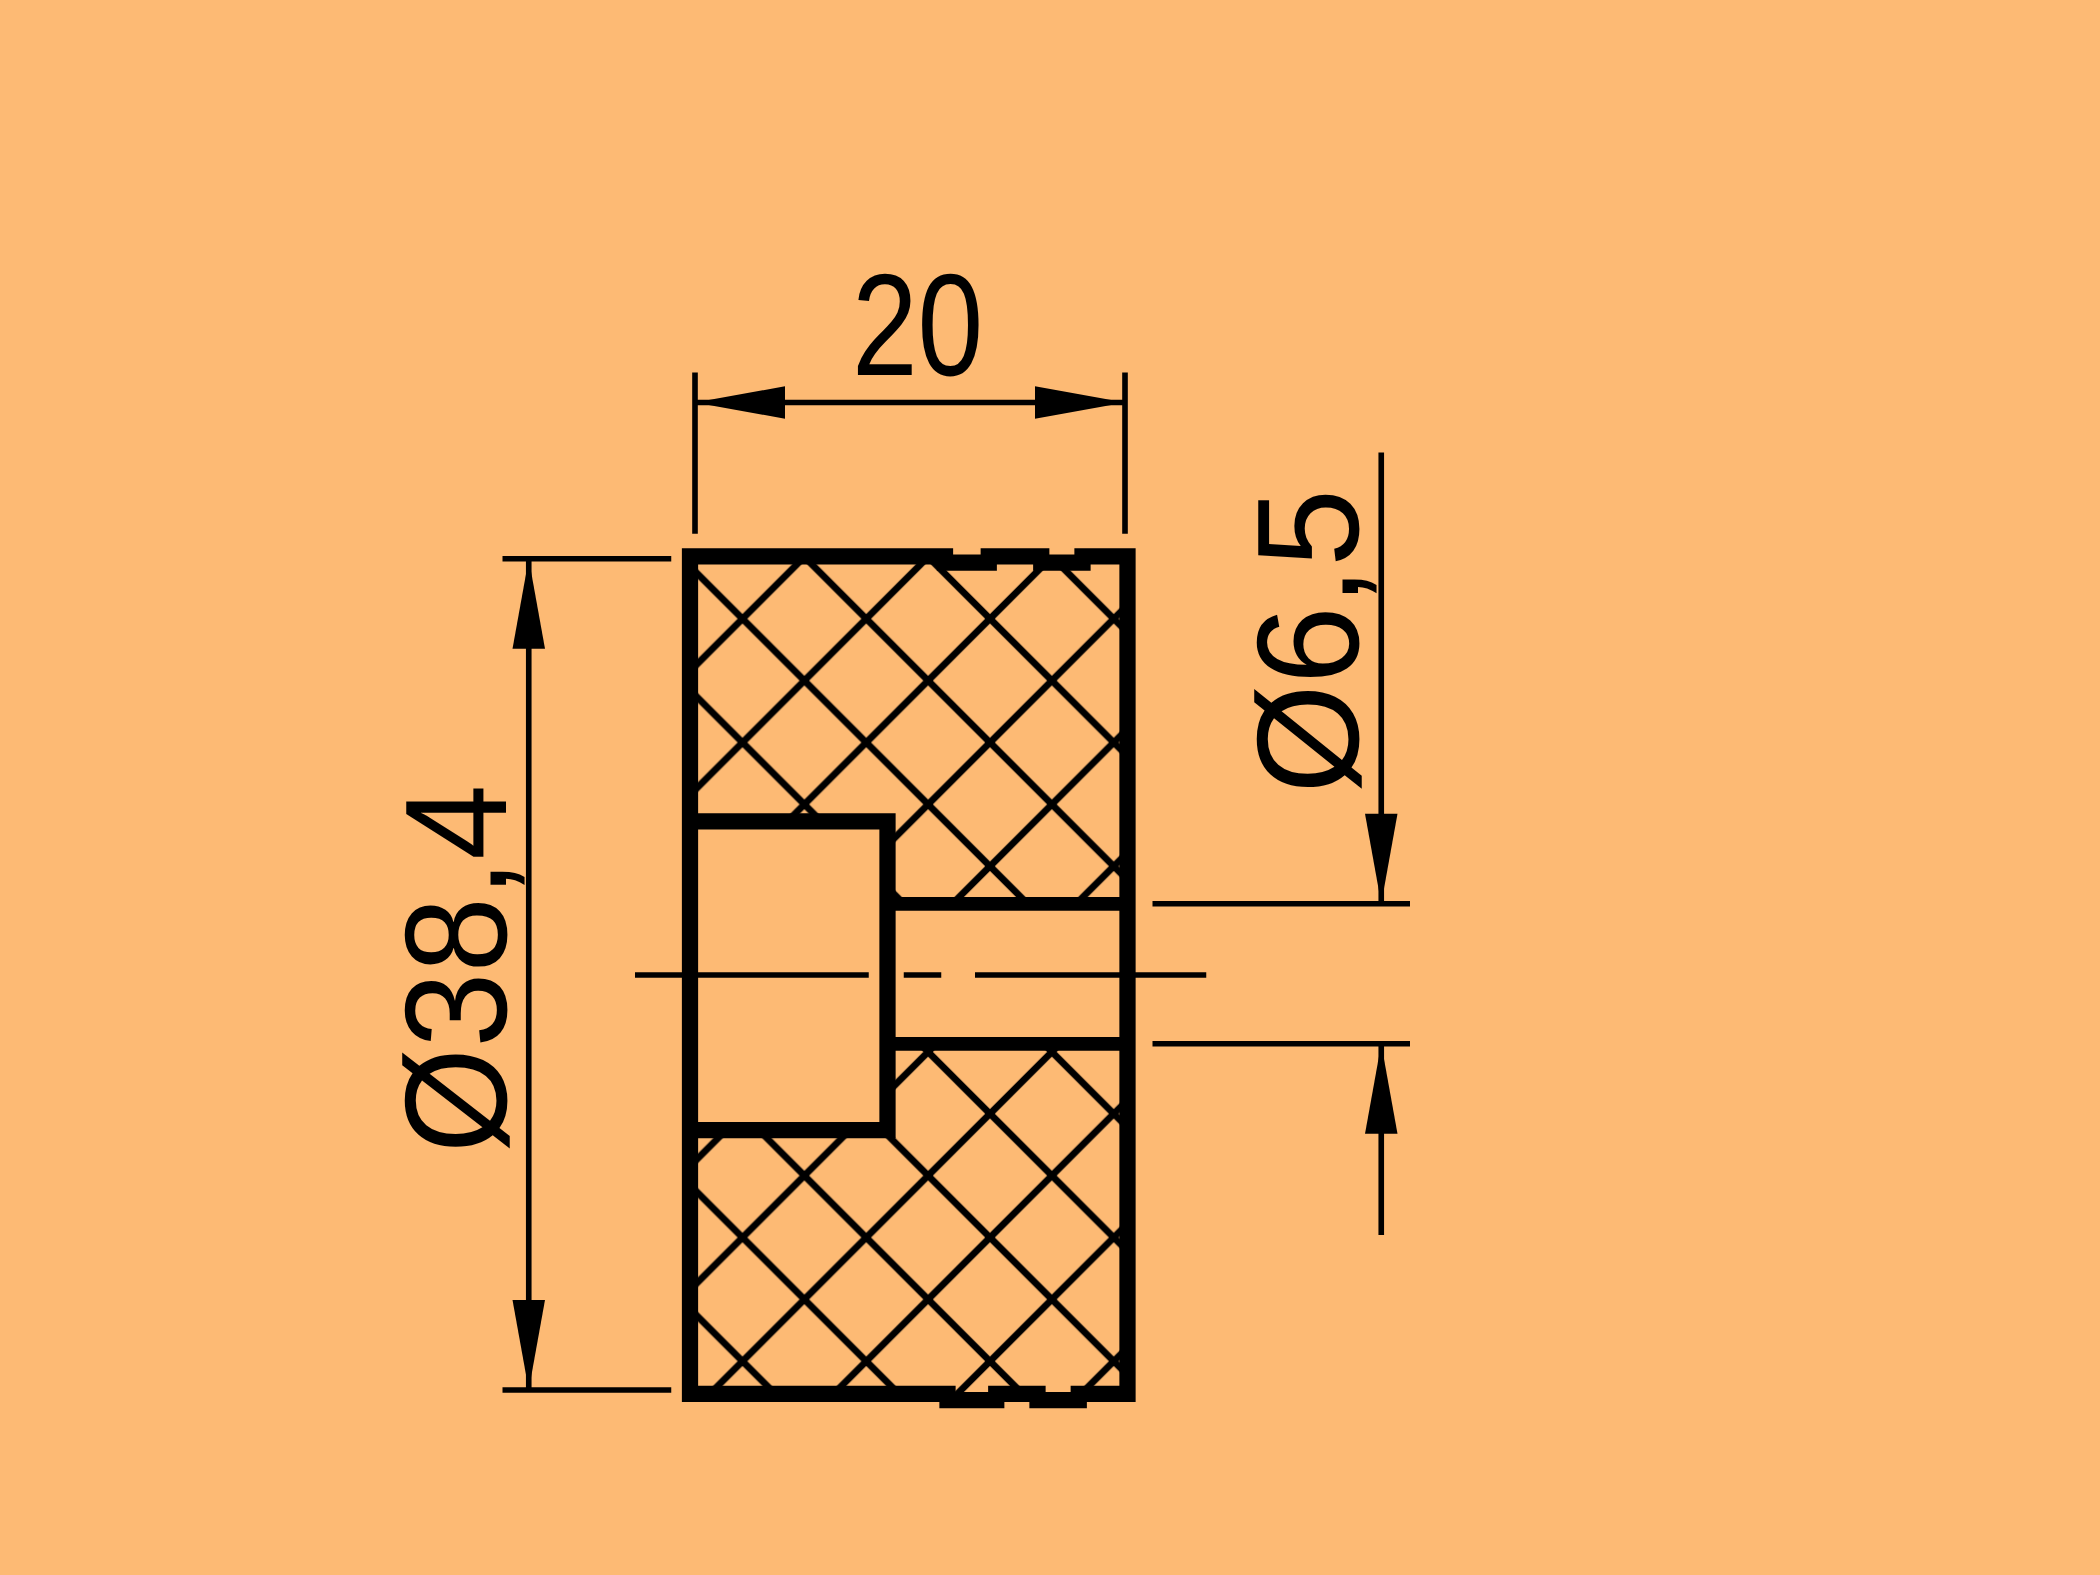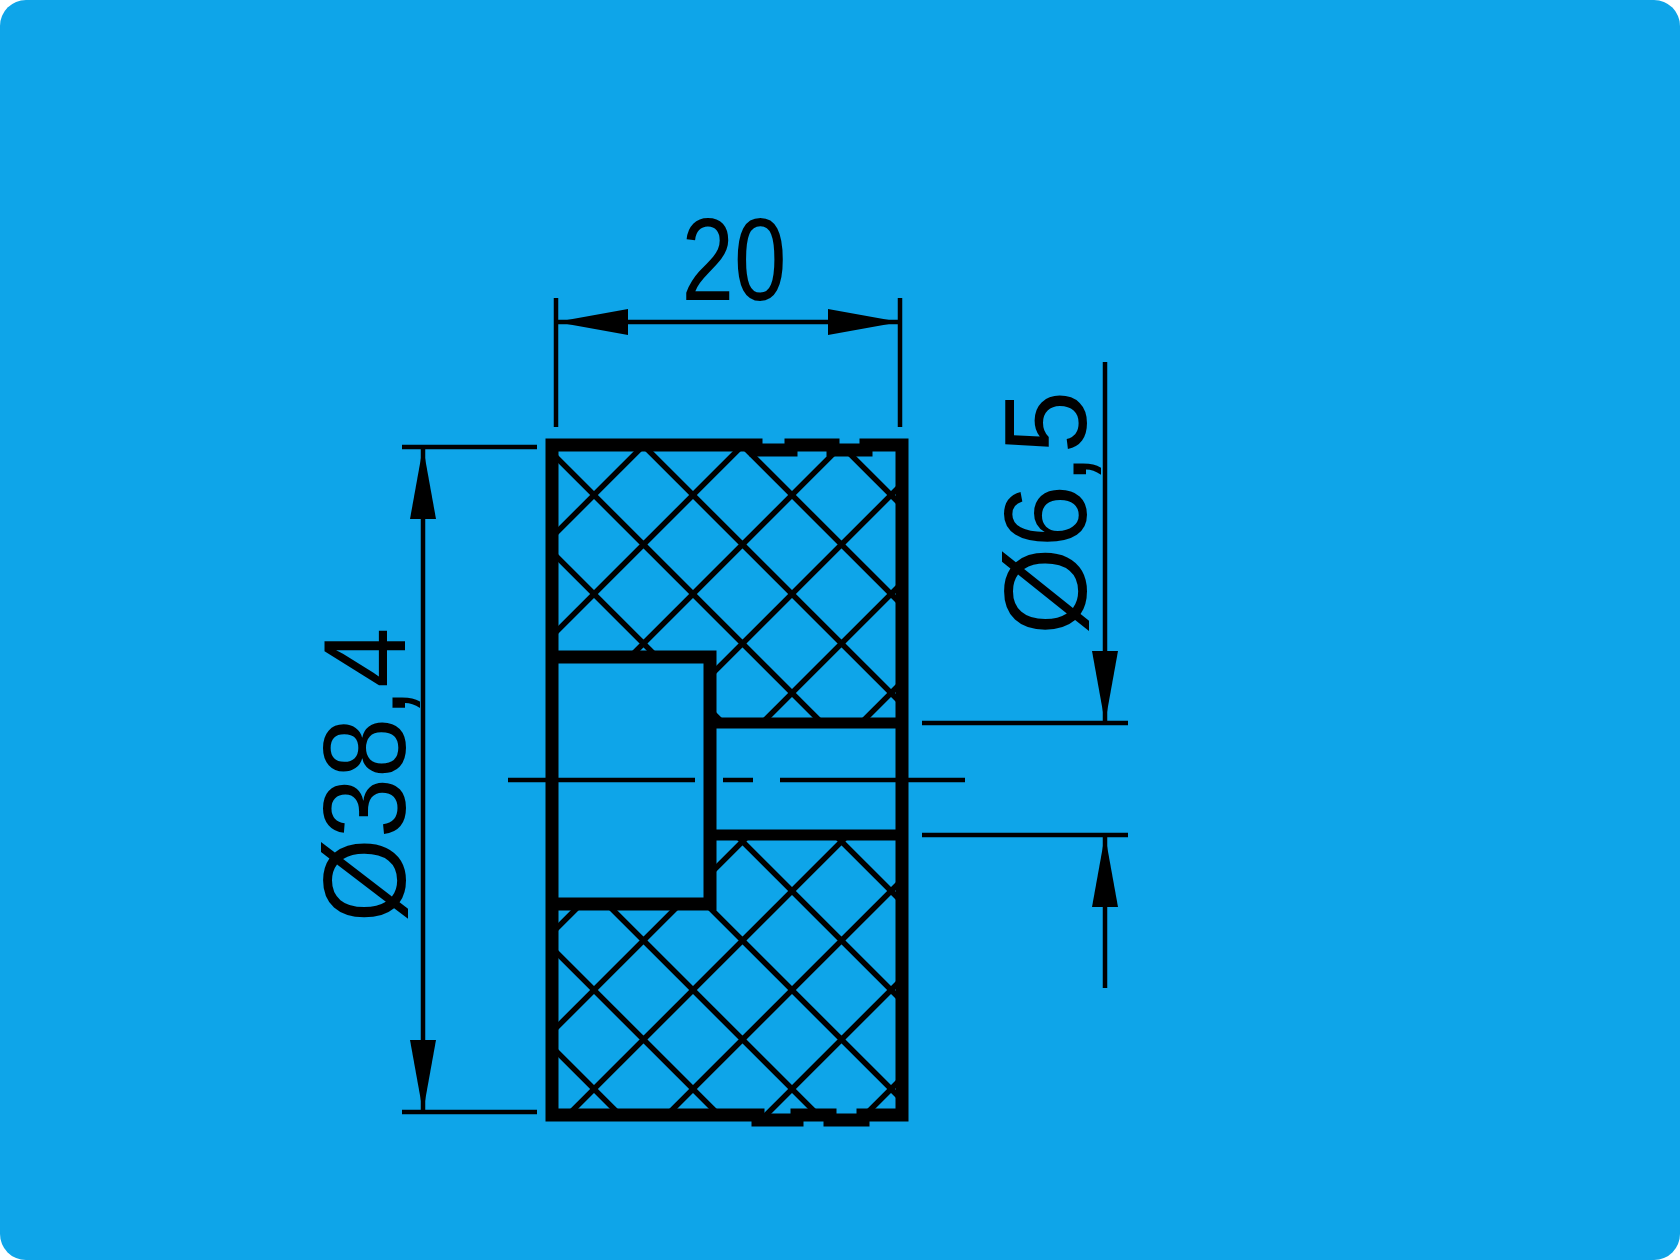--- a/index.html
+++ b/index.html
@@ -1,23 +1,22 @@
 <!DOCTYPE html>
 <html><head>
 <meta charset="utf-8">
 <style>
   html, body { margin: 0; padding: 0; background: #ffffff; }
   .page {
     position: relative;
     width: 1680px;
     height: 1260px;
-    background: #0ea5e9;
+    background: #fdba74;
     overflow: hidden;
     font-family: "Liberation Sans", sans-serif;
-    border-radius: 26px;
   }
   svg { display: block; }
   .thick   { stroke: #000000; stroke-width: 13; fill: none; stroke-linejoin: miter; stroke-linecap: butt; }
   .medium  { stroke: #000000; stroke-width: 11; fill: none; stroke-linecap: butt; }
   .thin    { stroke: #000000; stroke-width: 4.5; fill: none; stroke-linecap: butt; }
   .hatchfill { fill: url(#xhatch); stroke: none; }
   .arrow   { fill: #000000; stroke: none; }
   .dim-label {
     font-family: "Liberation Sans", sans-serif;
     font-size: 116px;

